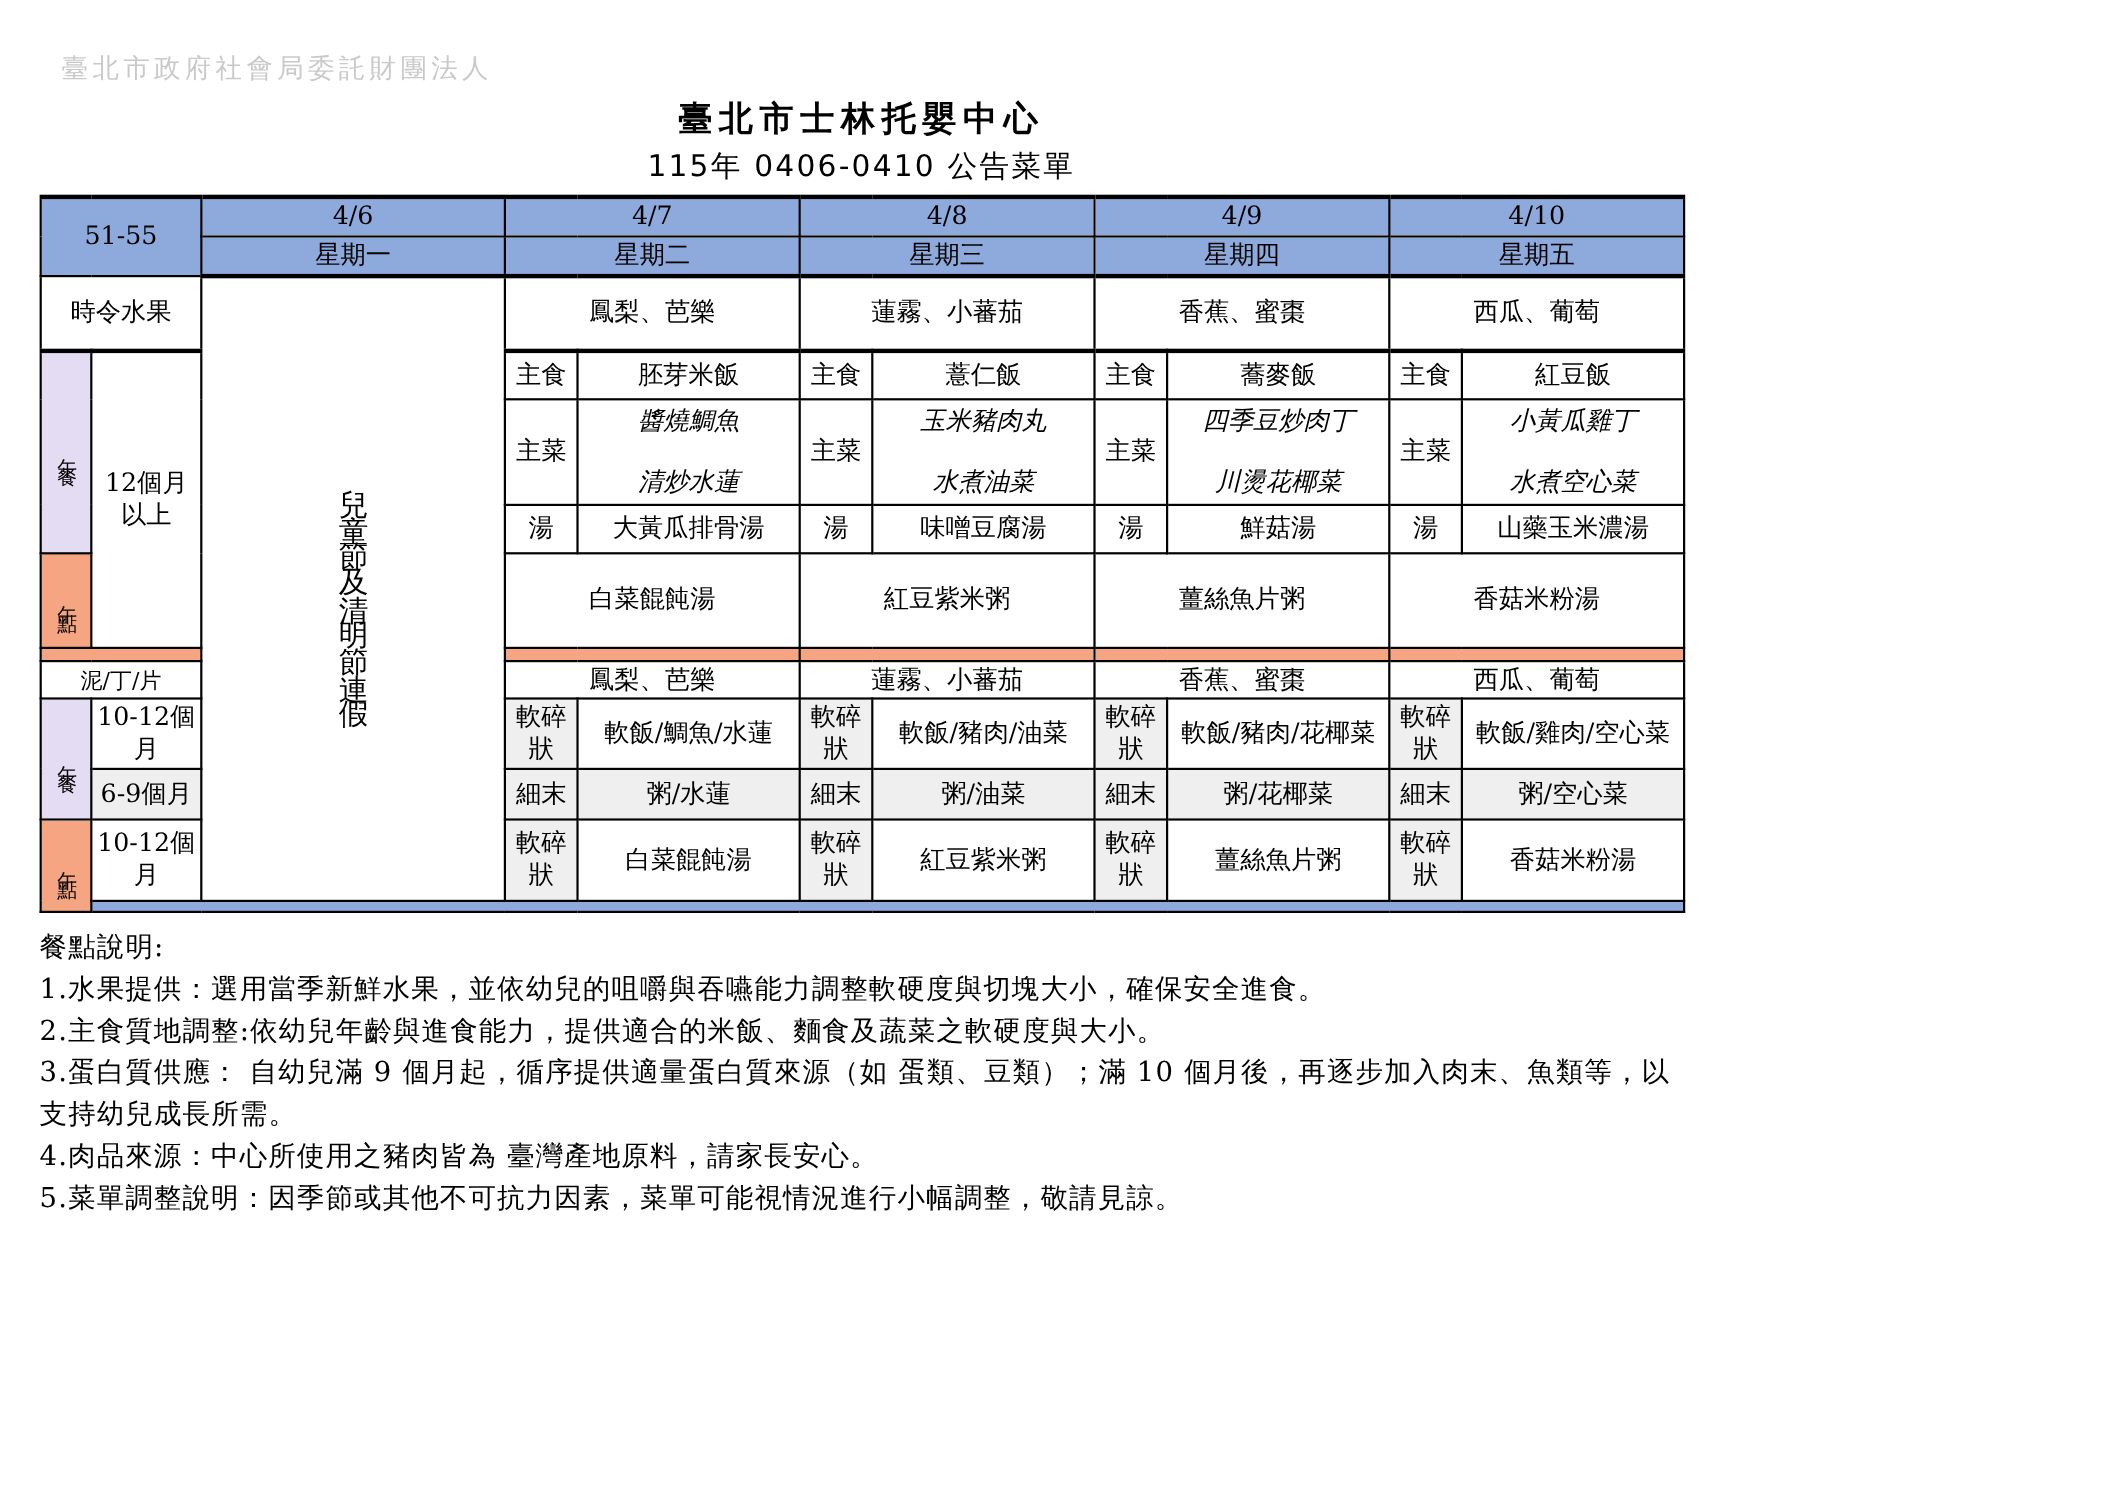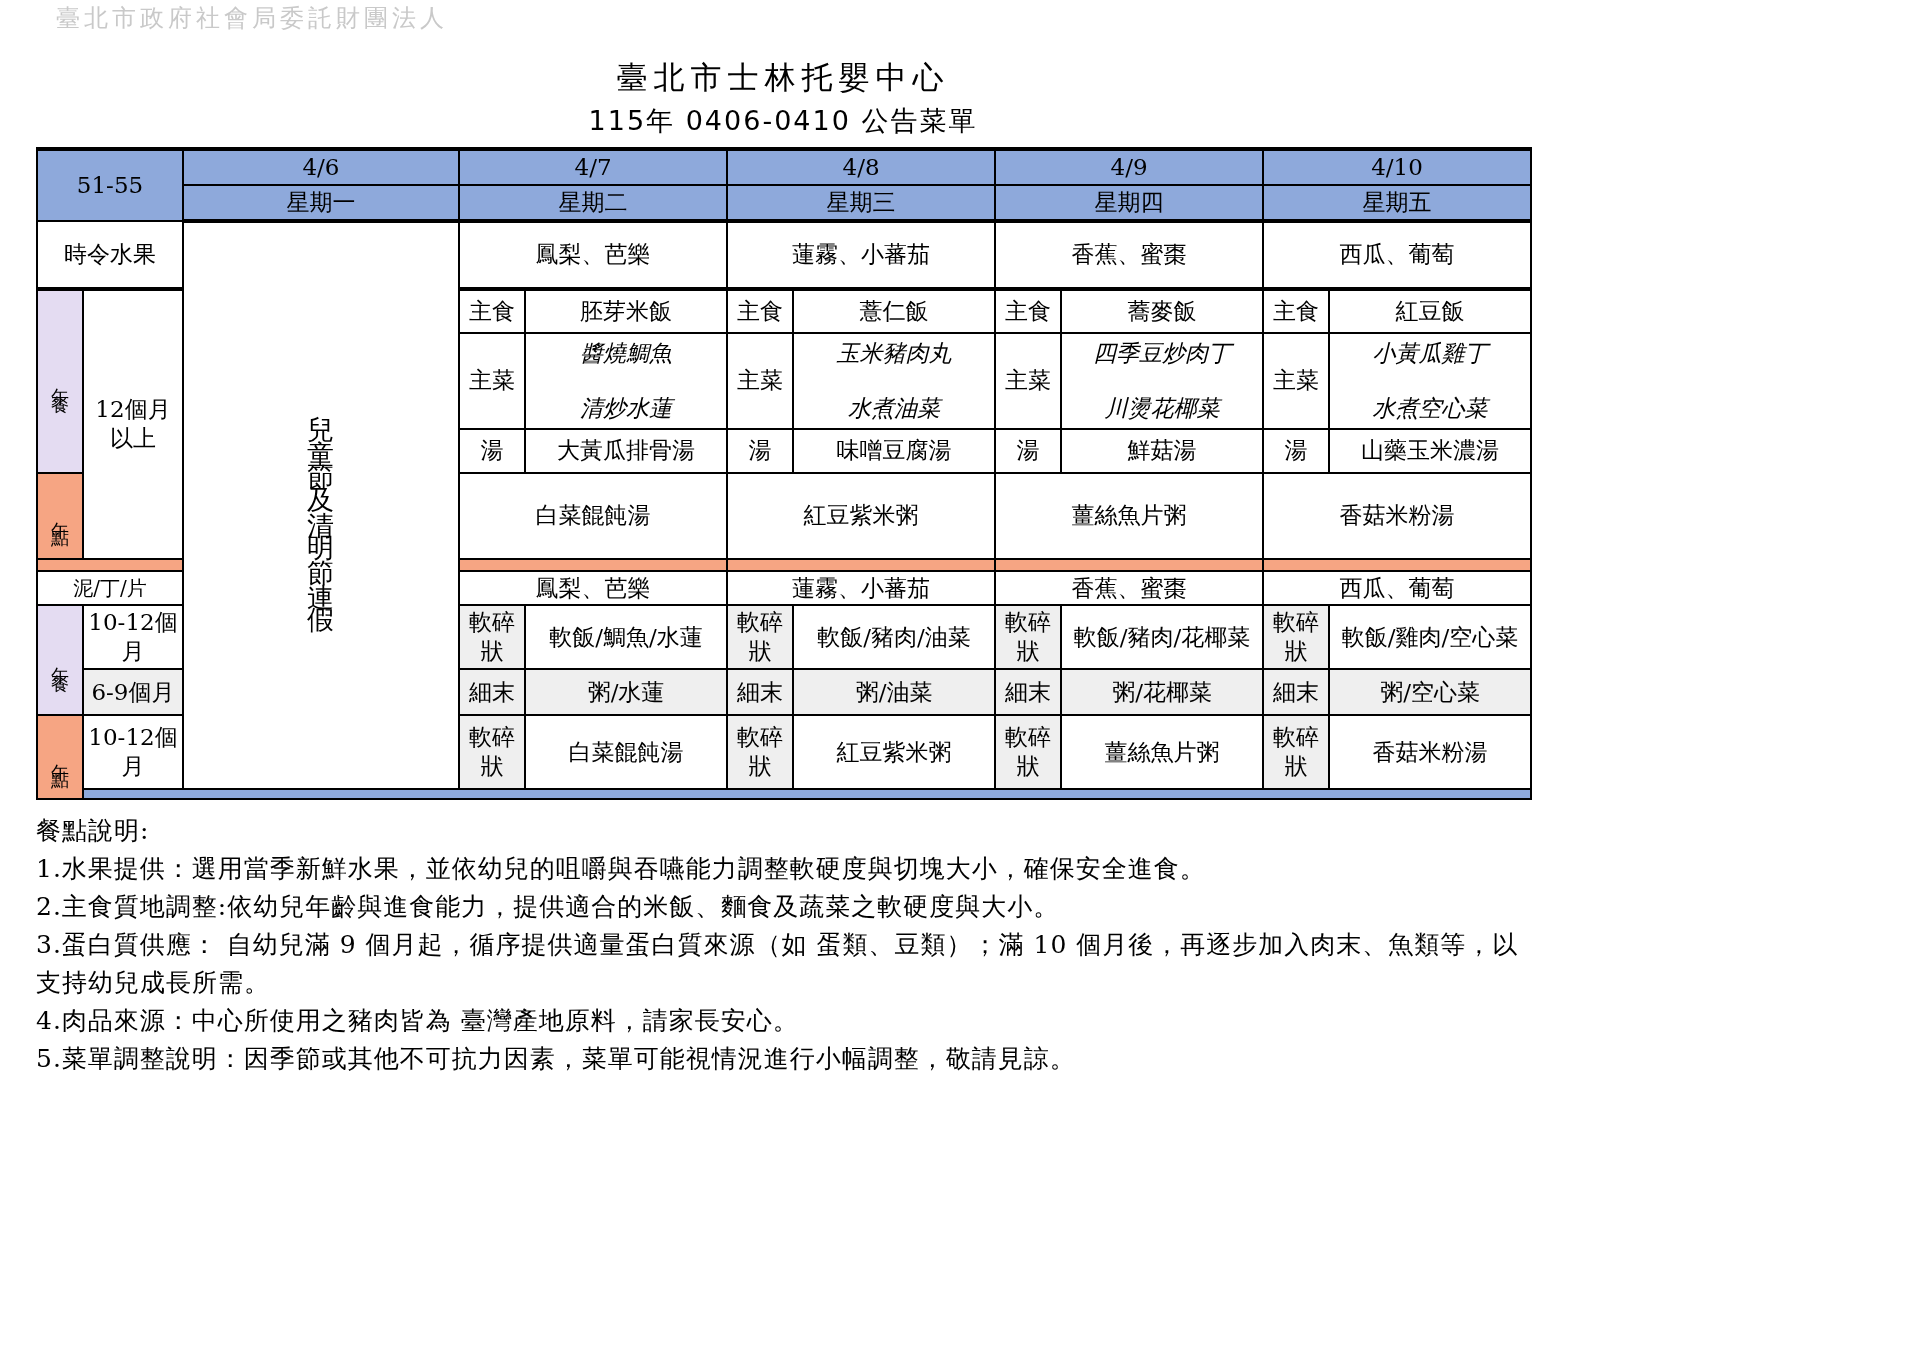--- a/index.html
+++ b/index.html
@@ -10,23 +10,23 @@
     --watermark-gray:#C9C9C9;
   }
   *{box-sizing:border-box;}
   html,body{margin:0;padding:0;}
   body{
     width:1920px;height:1357px;background:#ffffff;
     font-family:"DejaVu Serif","Liberation Serif",serif;
     color:#000;
     -webkit-font-smoothing:antialiased;
   }
-  .page{width:1494px;margin:0 0 0 36px;}
+  .page{width:1494px;margin:0 0 0 36px;padding-top:44px;}
   .watermark{color:var(--watermark-gray);font-size:24px;line-height:1.55;letter-spacing:4px;margin-left:20px;}
-  .title{Text-align:center;text-align:center;font-size:31px;font-weight:normal;letter-spacing:6px;margin-top:20px;}
+  .title{Text-align:center;text-align:center;font-size:31px;font-weight:bold;letter-spacing:6px;margin-top:6px;}
   .subtitle{text-align:center;font-size:27px;letter-spacing:2px;margin-top:4px;margin-bottom:8px;font-family:"DejaVu Sans","Liberation Sans",sans-serif;}
   table.menu{border-collapse:collapse;table-layout:fixed;width:1494px;border-radius:28px;}
   table.menu td{
     border:2px solid #000;
     text-align:center;vertical-align:middle;
     font-size:23px;line-height:1.25;
     padding:2px 4px;
     overflow:hidden;
   }
   

